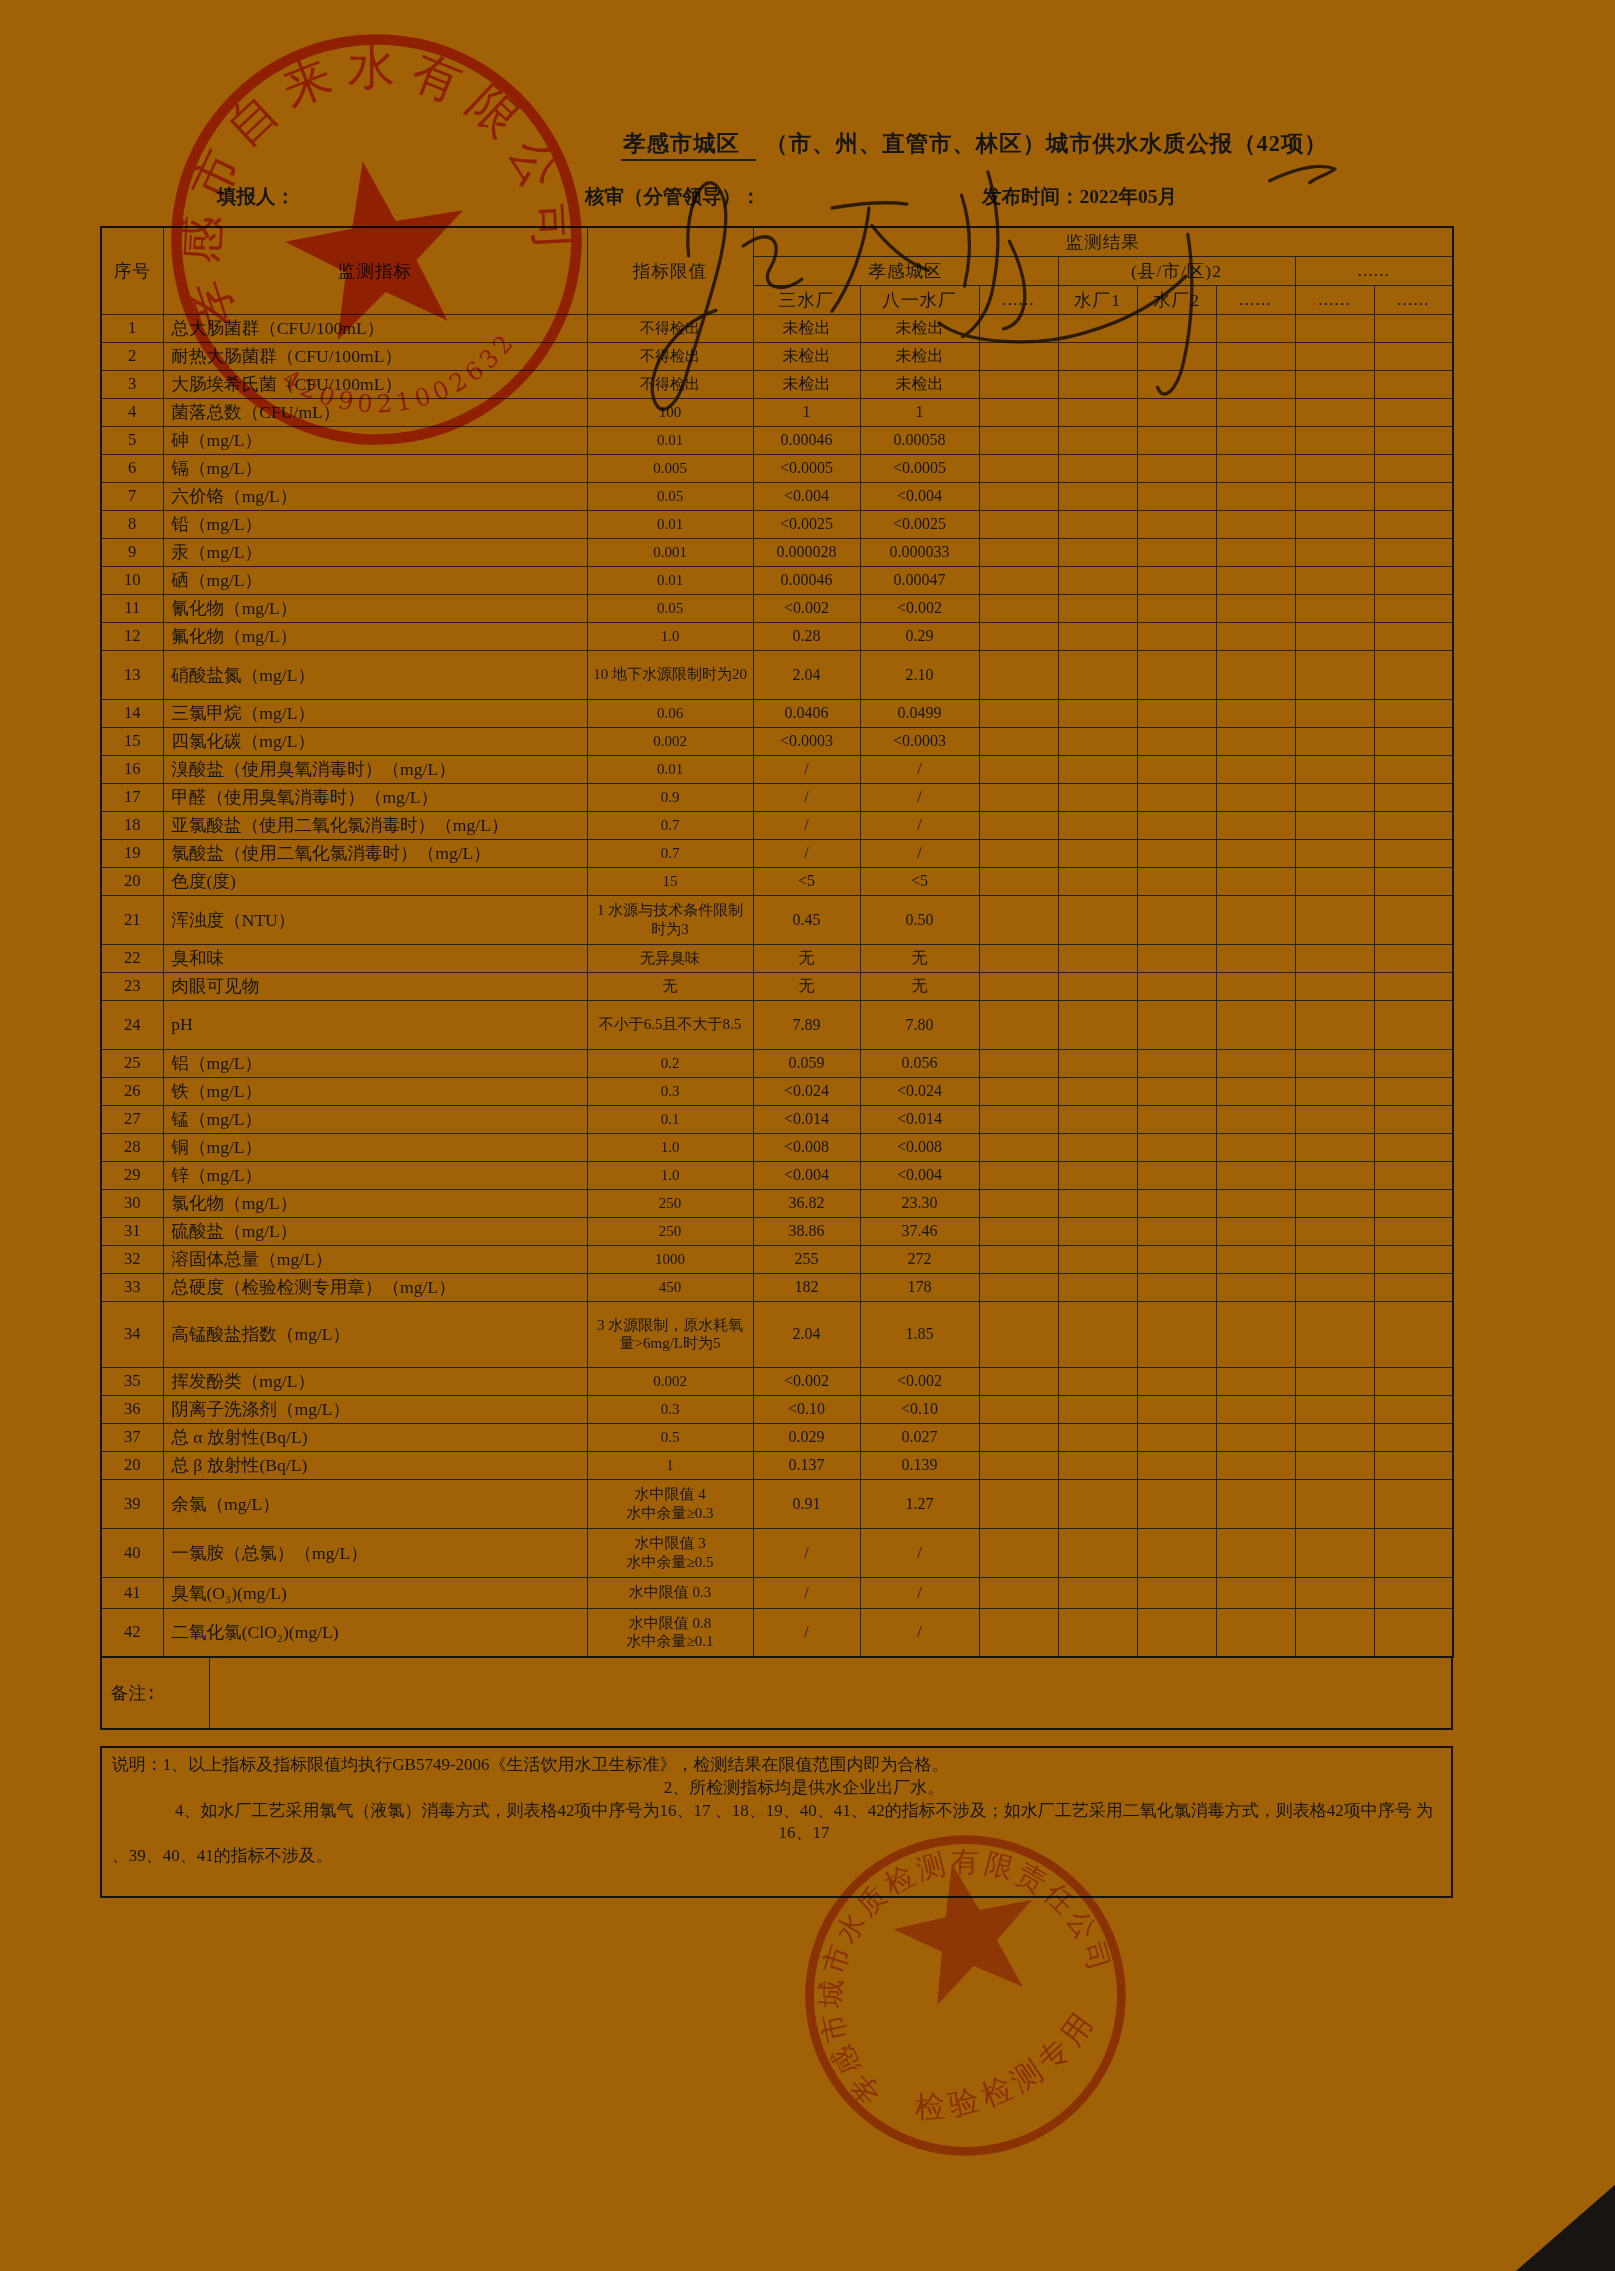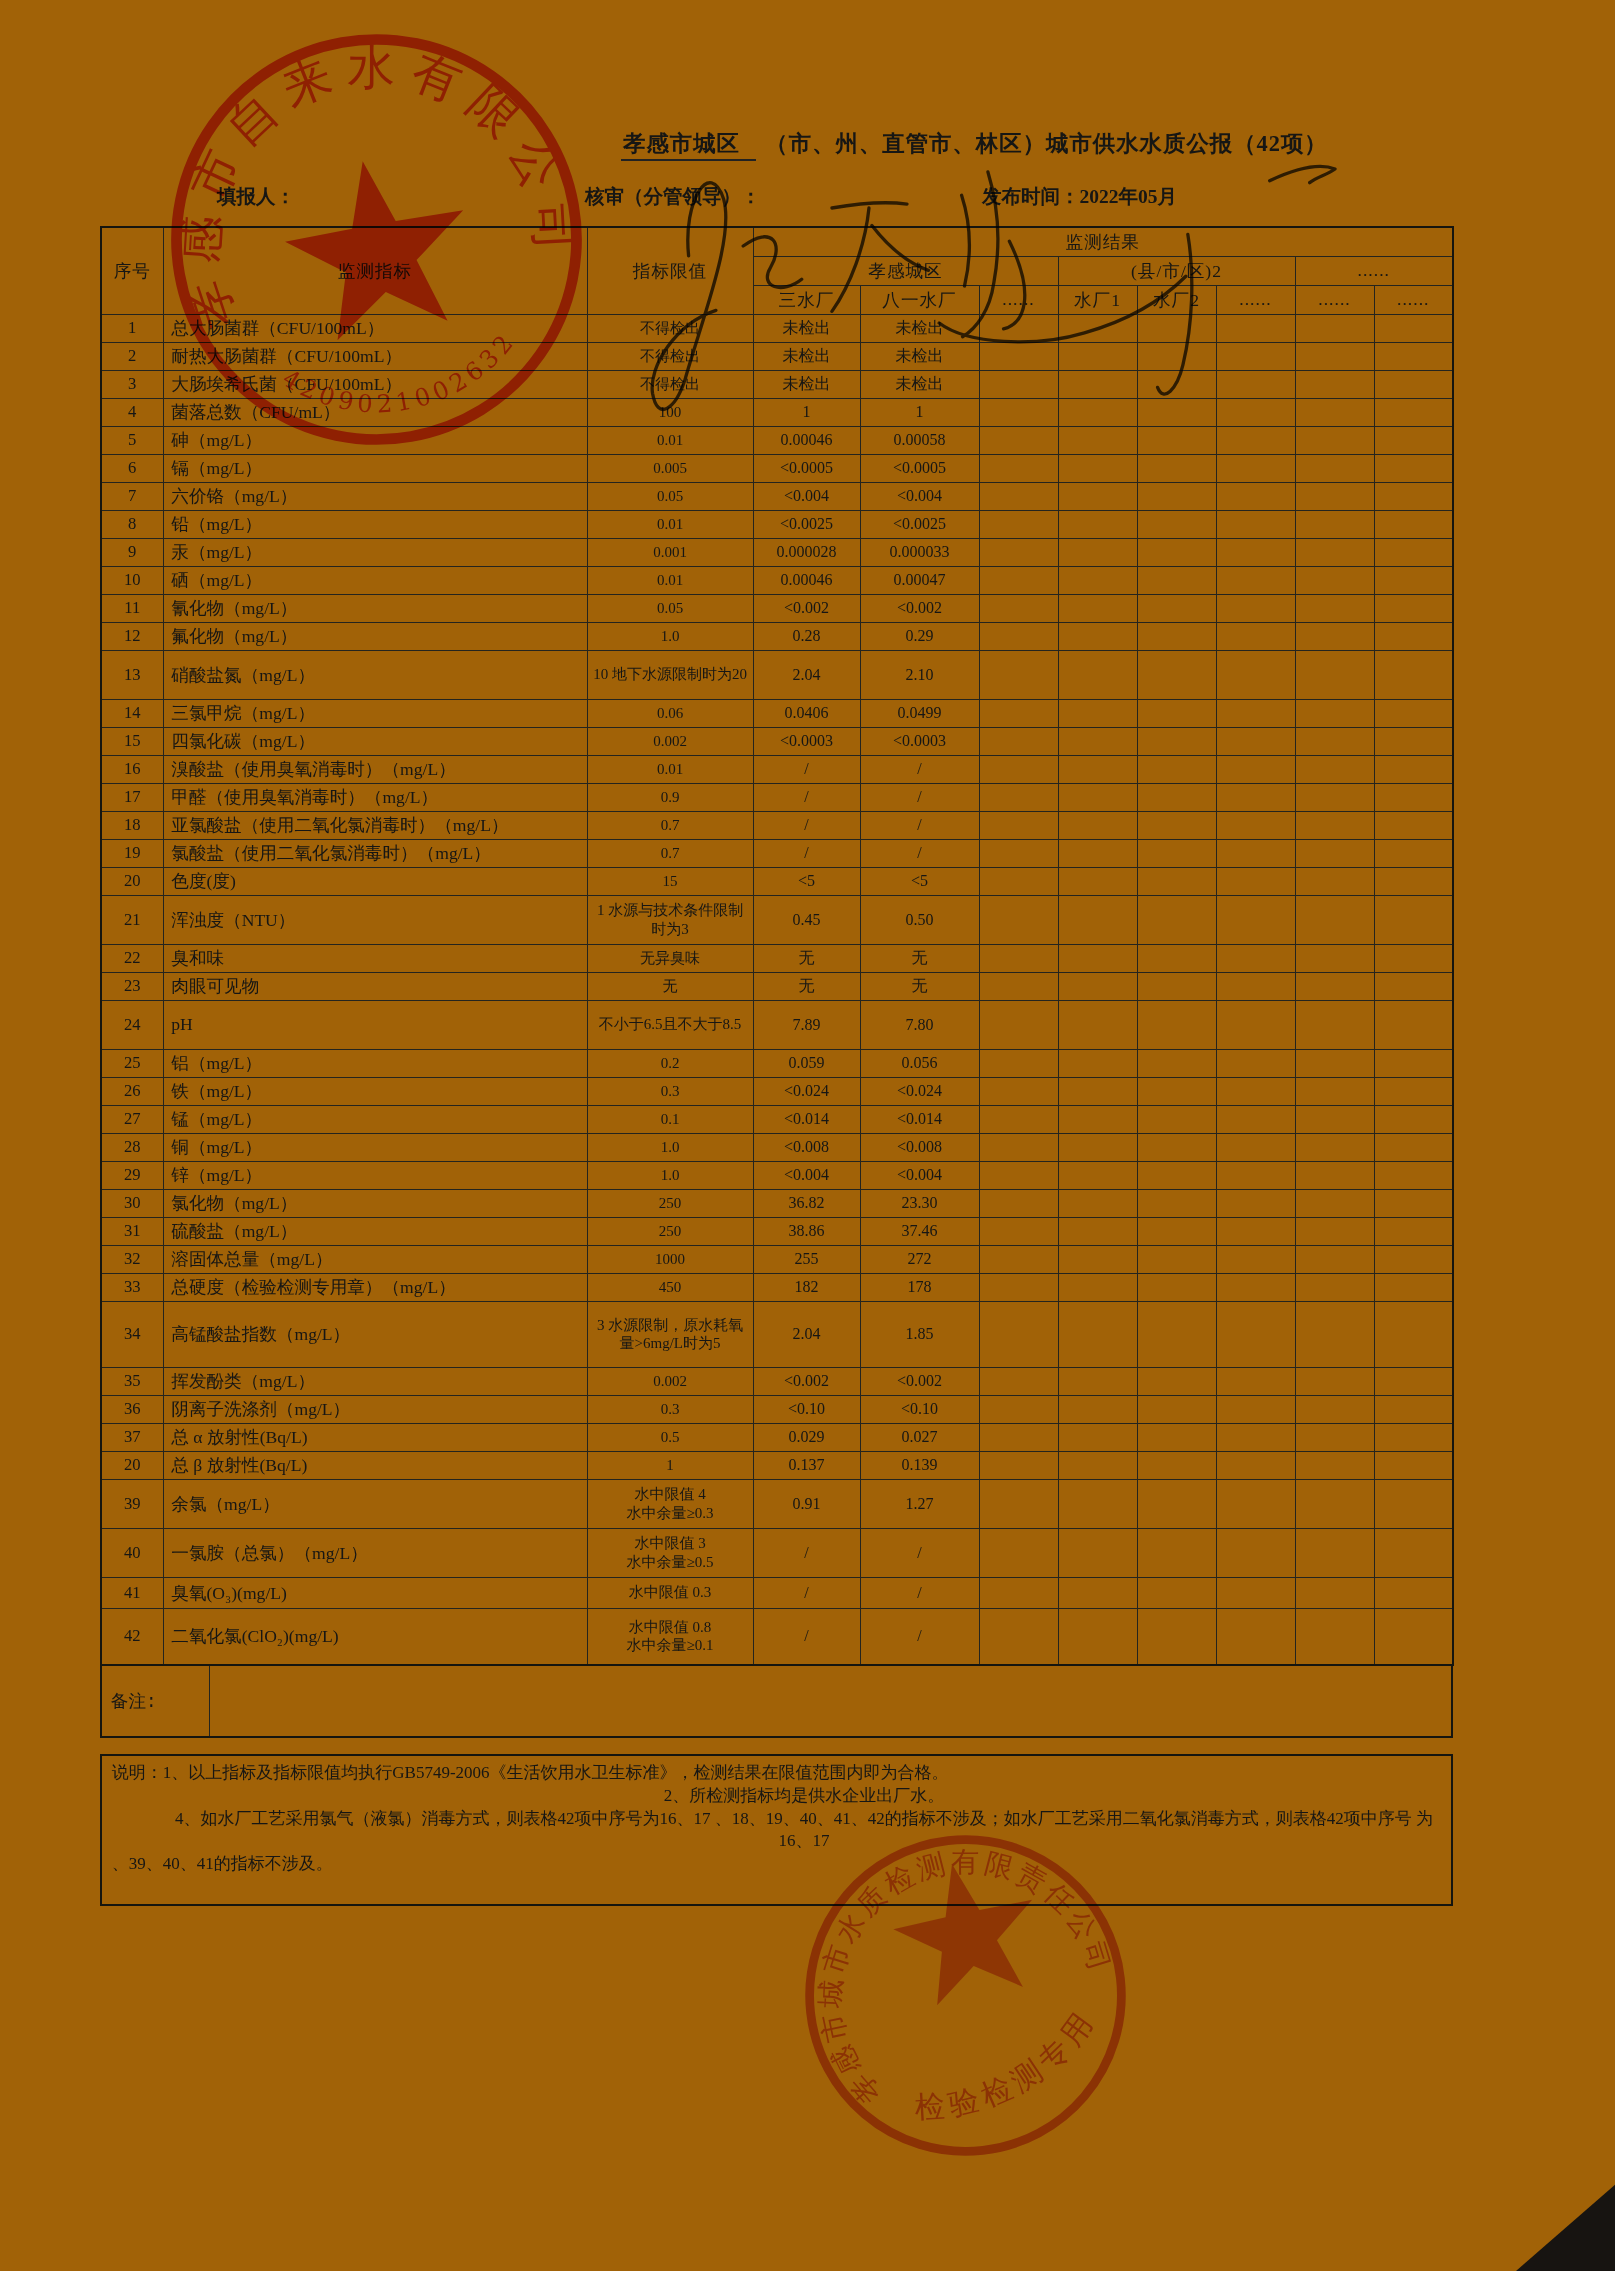--- a/index.html
+++ b/index.html
@@ -621,21 +621,21 @@
             <td class="lim">水中限值 0.3</td>
             <td class="val">/</td>
             <td class="val">/</td>
             <td class="val"></td>
             <td class="val"></td>
             <td class="val"></td>
             <td class="val"></td>
             <td class="val"></td>
             <td class="val"></td>
           </tr>
-          <tr style="height: 57px;">
+          <tr style="height: 49px;">
             <td class="no">42</td>
             <td class="ind">二氧化氯(ClO₂)(mg/L)</td>
             <td class="lim">水中限值 0.8
 水中余量≥0.1</td>
             <td class="val">/</td>
             <td class="val">/</td>
             <td class="val"></td>
             <td class="val"></td>
             <td class="val"></td>
             <td class="val"></td>

